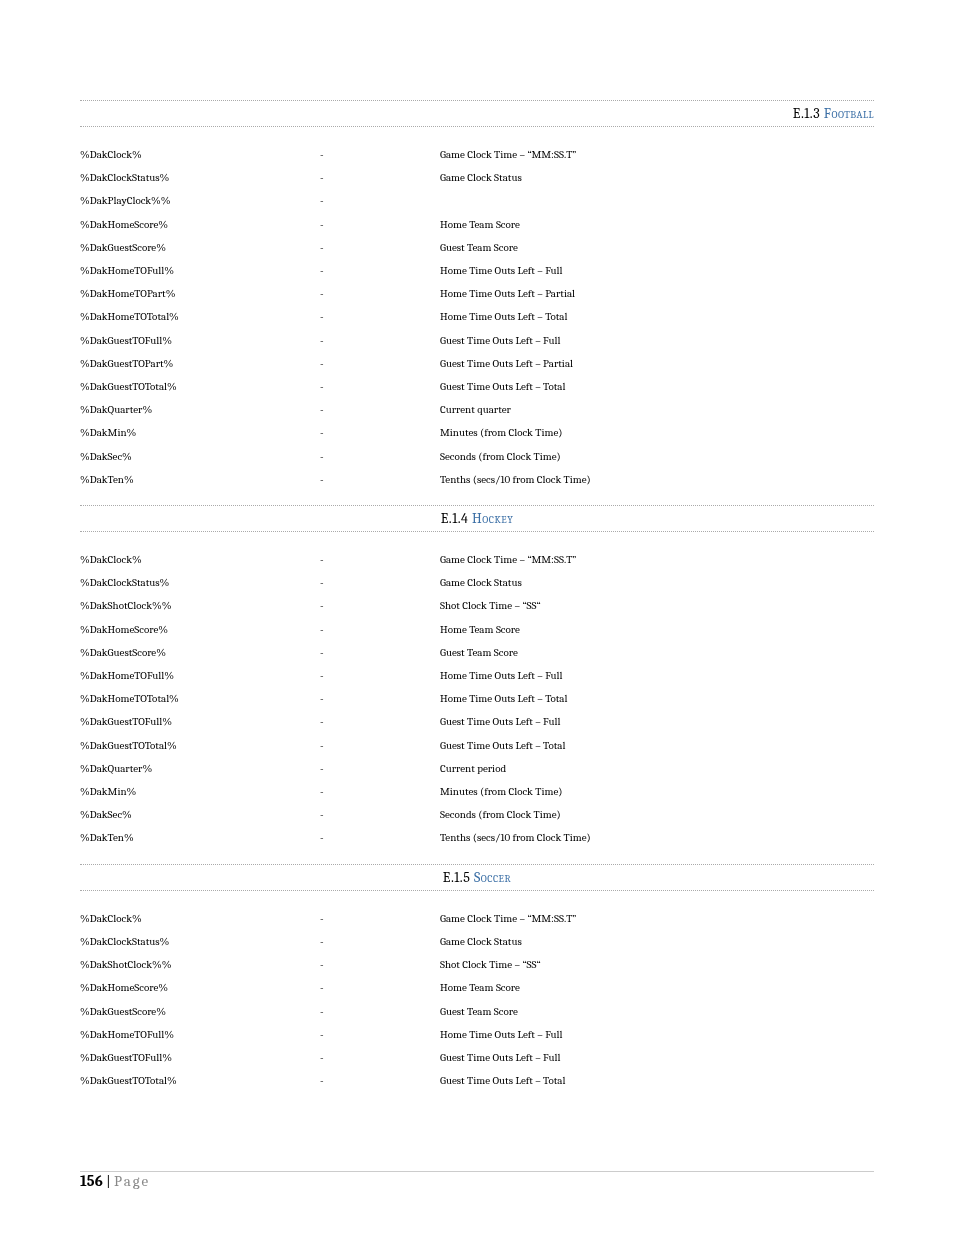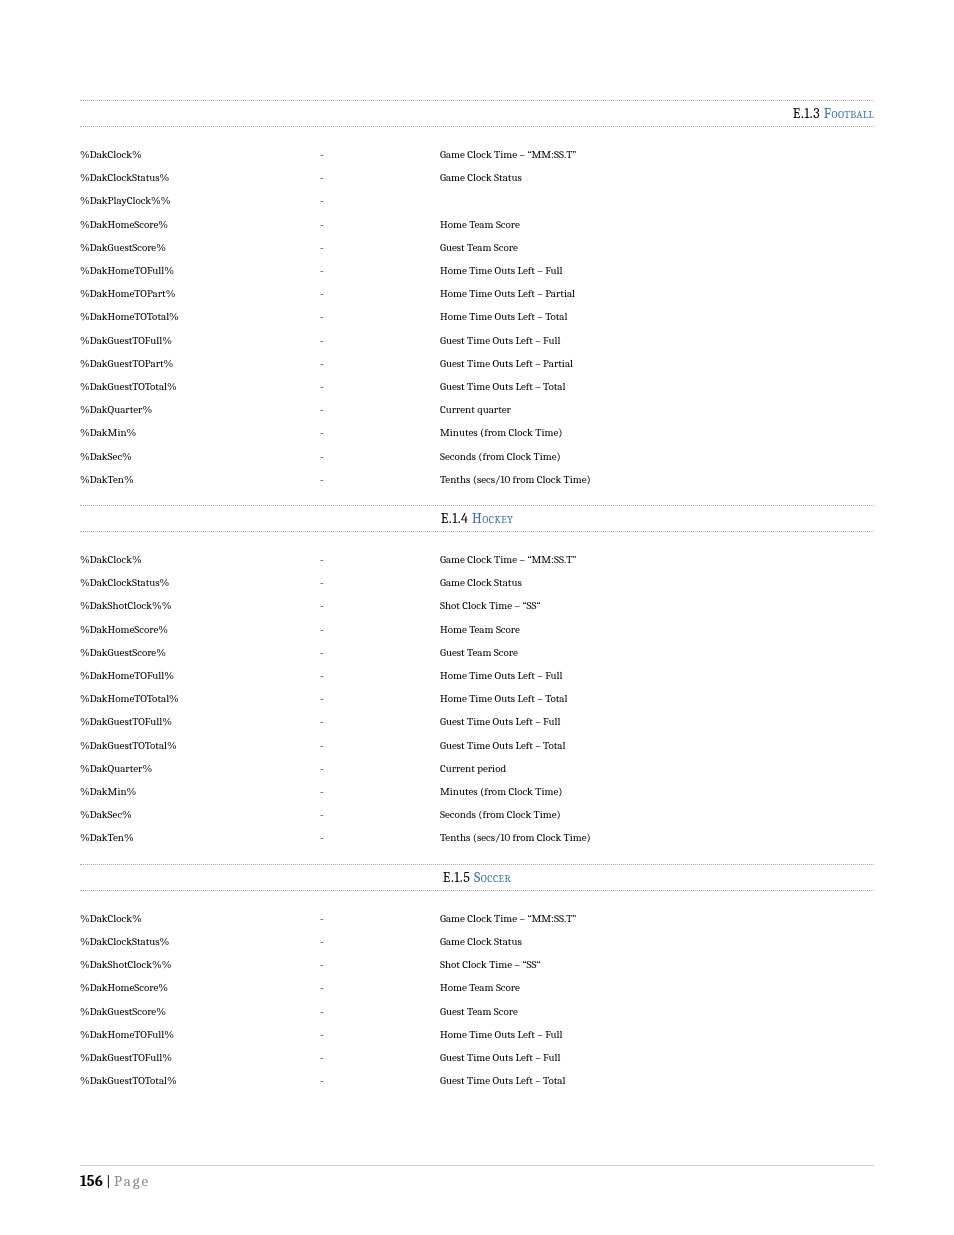--- a/index.html
+++ b/index.html
@@ -46,21 +46,20 @@
   }
   .col-desc {
     flex: 1;
   }
   .footer {
     position: absolute;
     left: 80px;
     right: 80px;
     bottom: 45px;
     border-top: 1px solid #ccc;
-    padding-top: 6px;
     font-size: 15px;
   }
   .footer .pnum { font-weight: bold; }
   .footer .plabel { color: #888; letter-spacing: 2px; }
   .section-block { margin-bottom: 10px; }
   .first { margin-top: 0; text-align: right; }
 </style>
 </head>
 <body>
 

